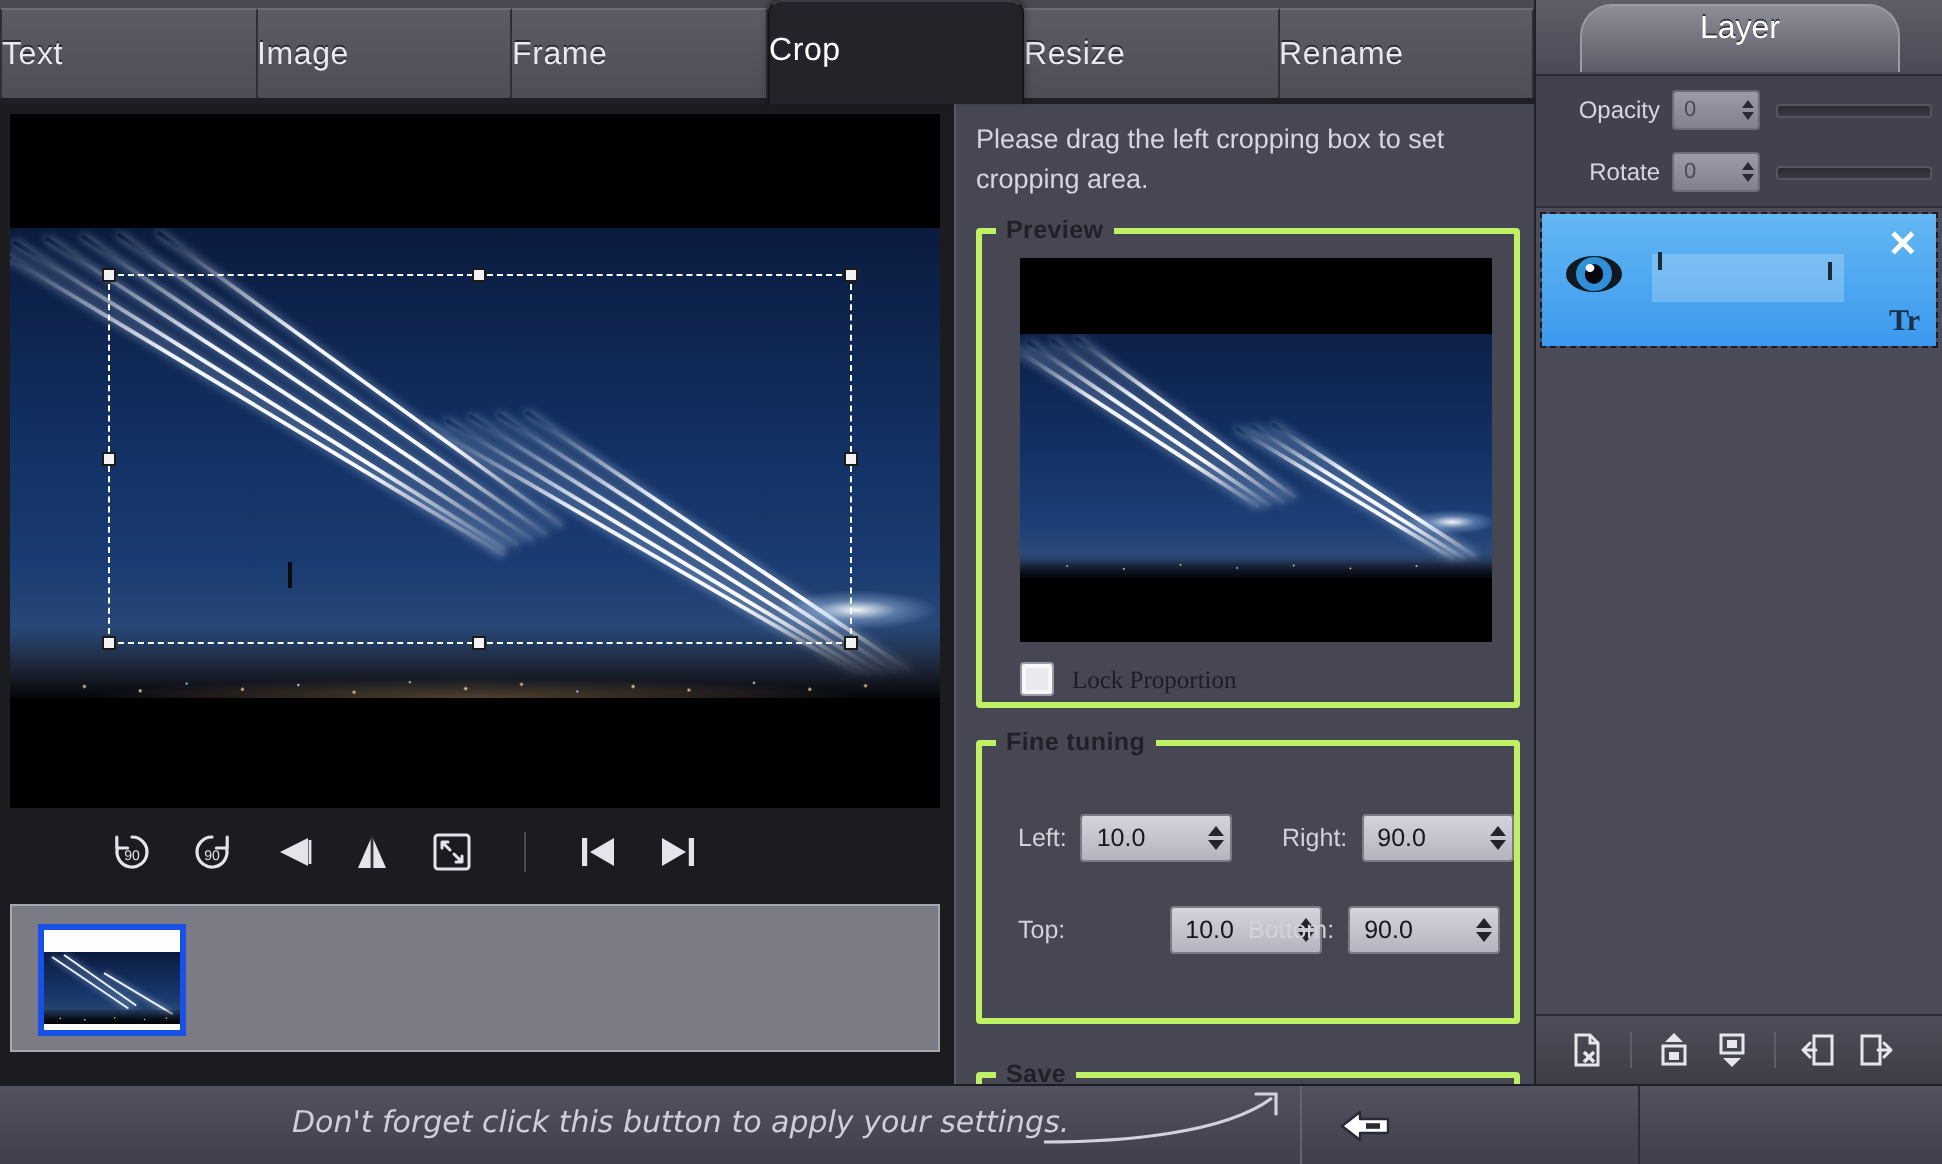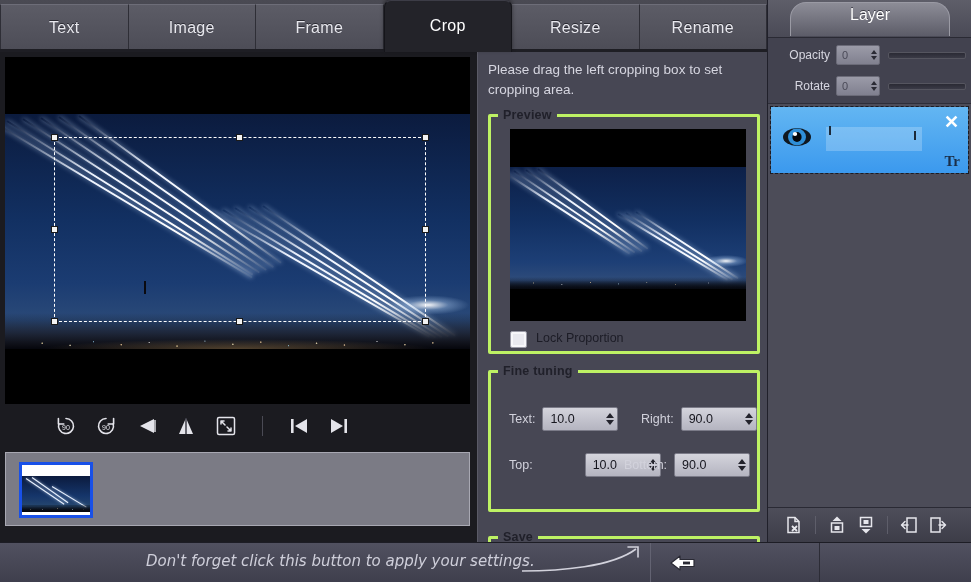--- a/index.html
+++ b/index.html
@@ -17,21 +17,21 @@
   .tabbar {
     position: absolute; left: 0; top: 0; width: 767px; height: 52px;
     background: linear-gradient(#4a4a53, #3d3d46);
     display: flex; align-items: flex-end;
   }
   .tabbar::after {
     content: ""; position: absolute; left: 0; right: 0; bottom: 0;
     height: 3px; background: #1e1e24;
   }
   .tab {
-    flex: 1 1 0; height: 48px; line-height: 46px; text-align: center;
+    flex: 1 1 0; height: 48px; line-height: 46px; text-align: left;
     font-size: 16px; color: #e8e8ee; letter-spacing: .3px;
     background: linear-gradient(#5c5c66, #4c4c56);
     border-right: 1px solid #2e2e36;
     border-top: 1px solid #6d6d78;
     text-shadow: 0 -1px 0 #2a2a32;
     position: relative; cursor: default;
   }
   .tab:first-child { border-left: 1px solid #2e2e36; }
   .tab.active {
     background: #232329;
@@ -196,21 +196,21 @@
       radial-gradient(1.2px 1.2px at 34% 45%, #ffd9a0, transparent 60%),
       radial-gradient(1.2px 1.2px at 46% 58%, #bfe9ff, transparent 60%),
       radial-gradient(1.2px 1.2px at 58% 48%, #ffeec0, transparent 60%),
       radial-gradient(1.2px 1.2px at 70% 60%, #ffd7a0, transparent 60%),
       radial-gradient(1.2px 1.2px at 84% 50%, #ffffff, transparent 60%),
       linear-gradient(rgba(0,0,0,0), rgba(4,6,12,.85));
   }
 
   .checkrow {
     position: absolute; left: 19px; top: 214px;
-    display: flex; align-items: flex-start; gap: 9px;
+    display: flex; align-items: flex-end; gap: 9px; font-family: Liberation Serif, serif;
   }
   .checkbox {
     width: 17px; height: 17px; background: #e9e9ef;
     border: 1px solid #9a9aa6; border-radius: 2px;
     box-shadow: inset 0 0 0 2px #f7f7fa; cursor: default;
   }
   .checkrow span { font-size: 12.5px; color: #1c1c26; }
 
   .fine-row { position: absolute; display: flex; align-items: center; }
   .fine-label { font-size: 12.5px; color: #d2d2dc; margin-right: 7px; }
@@ -490,21 +490,21 @@
       <div class="checkrow">
         <span class="checkbox"></span>
         <span>Lock Proportion</span>
       </div>
     </div>
 
     <div class="group" id="grp-fine">
       <div class="group-title">Fine tuning</div>
 
       <div class="fine-row" style="left:18px; top:34px;">
-        <span class="fine-label">Text:</span>
+        <span class="fine-label">Left:</span>
         <span class="spin">
           <span class="val">10.0</span>
           <span class="arrows">
               <i class="up"></i>
               <i class="down"></i>
             </span>
         </span>
       </div>
 
       <div class="fine-row" style="left:150px; top:34px;">

